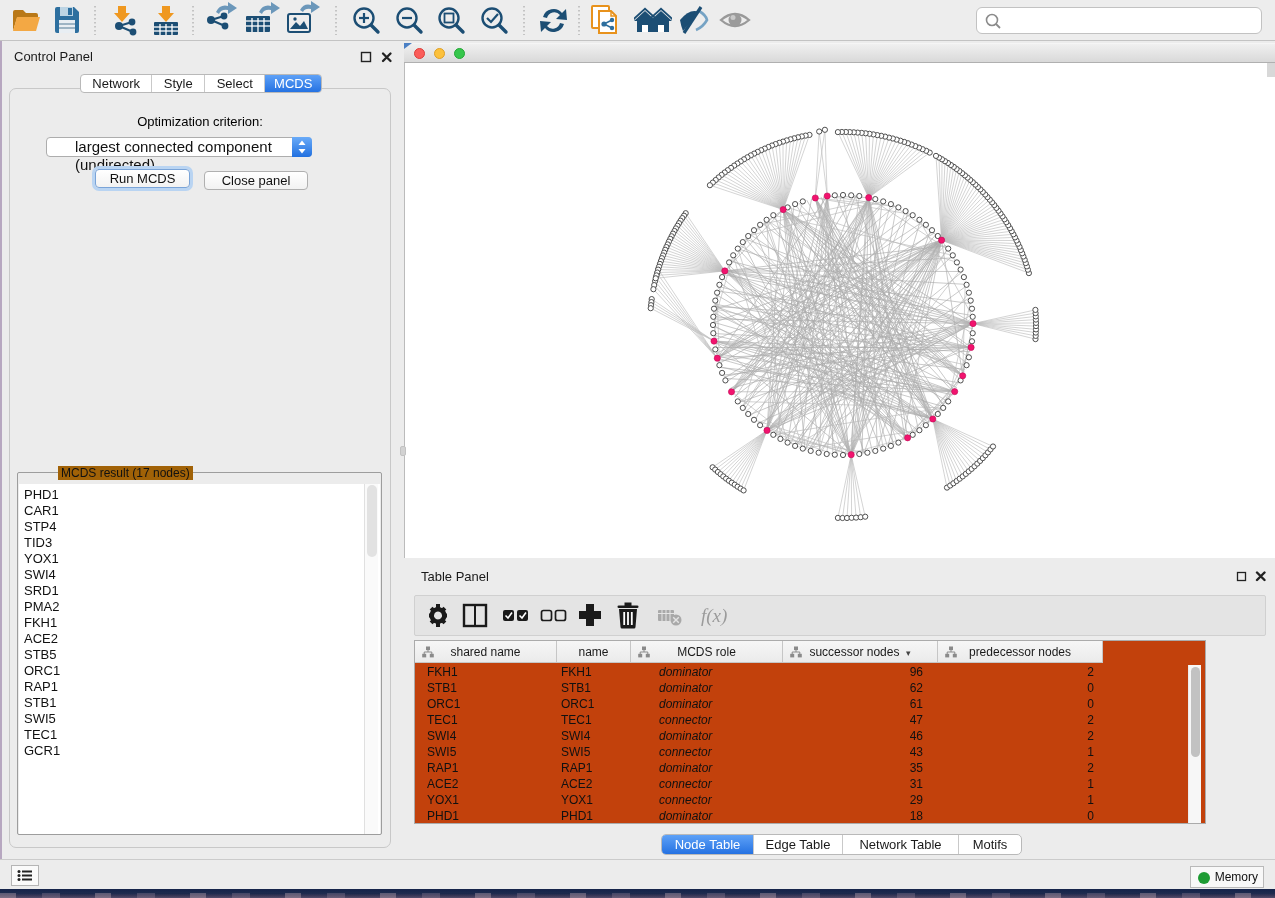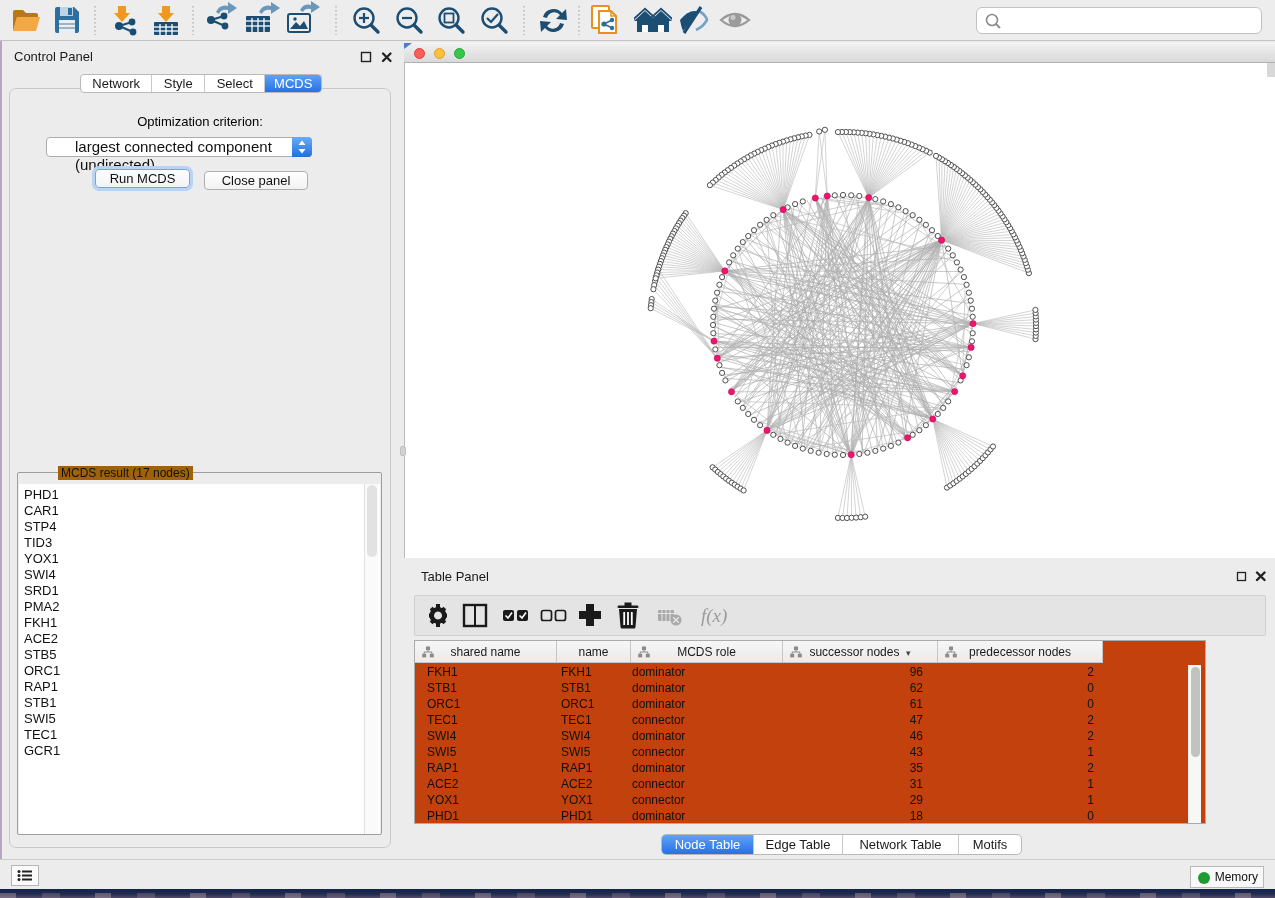--- a/index.html
+++ b/index.html
@@ -44,21 +44,21 @@
 
 #tp { position:absolute; left:402px; top:558px; width:873px; height:301px; background:#ececec; }
 #tp-title { position:absolute; left:19px; top:11px; font-size:13px; color:#1a1a1a; }
 #tp-toolbar { position:absolute; left:12px; top:37px; width:852px; height:41px; background:#e4e4e4; border:1px solid #d0d0d0; border-radius:2px; }
 #tbl { position:absolute; left:12px; top:82px; width:792px; height:184px; background:#c2410c; border:1px solid #ababab; }
 #tbl-head { position:absolute; left:0; top:0; height:22px; width:850px; font-size:12px; color:#1a1a1a; }
 .hc { position:absolute; top:0; height:22px; background:linear-gradient(#f6f6f6,#ebebeb); border-right:1px solid #c6c6c6; border-bottom:1px solid #c6c6c6; text-align:center; line-height:22px; }
 .hicon { position:absolute; left:7px; top:5px; width:12px; height:12px; }
 .row { position:absolute; font-size:12px; color:#111; height:16px; line-height:16px; width:850px; }
 .c1 { position:absolute; left:12px; } .c2 { position:absolute; left:146px; }
-.c3 { position:absolute; left:217px; } .c4 { position:absolute; left:448px; width:60px; text-align:right; }
+.c3 { position:absolute; left:244px;font-style:italic; } .c4 { position:absolute; left:448px; width:60px; text-align:right; }
 .c5 { position:absolute; left:619px; width:60px; text-align:right; }
 #tbl-scroll { position:absolute; right:4px; top:24px; width:13px; height:158px; background:#f7f7f7; border-left:1px solid #ececec; }
 #tbl-thumb { position:absolute; left:2px; top:2px; width:9px; height:90px; background:#c2c2c2; border-radius:4.5px; }
 #tp-tabs { position:absolute; left:259px; top:276px; height:21px; display:flex; border:1px solid #b9b9b9; border-radius:5px; overflow:hidden; background:#fff; font-size:13px; }
 #tp-tabs .tab { display:flex; align-items:center; justify-content:center; color:#1a1a1a; border-right:1px solid #c9c9c9; height:100%; }
 #tp-tabs .tab:last-child { border-right:none; }
 #tp-tabs .sel { background:linear-gradient(#5ea1f7,#2572e2); color:#fff; }
 </style>
 </head>
 <body>

